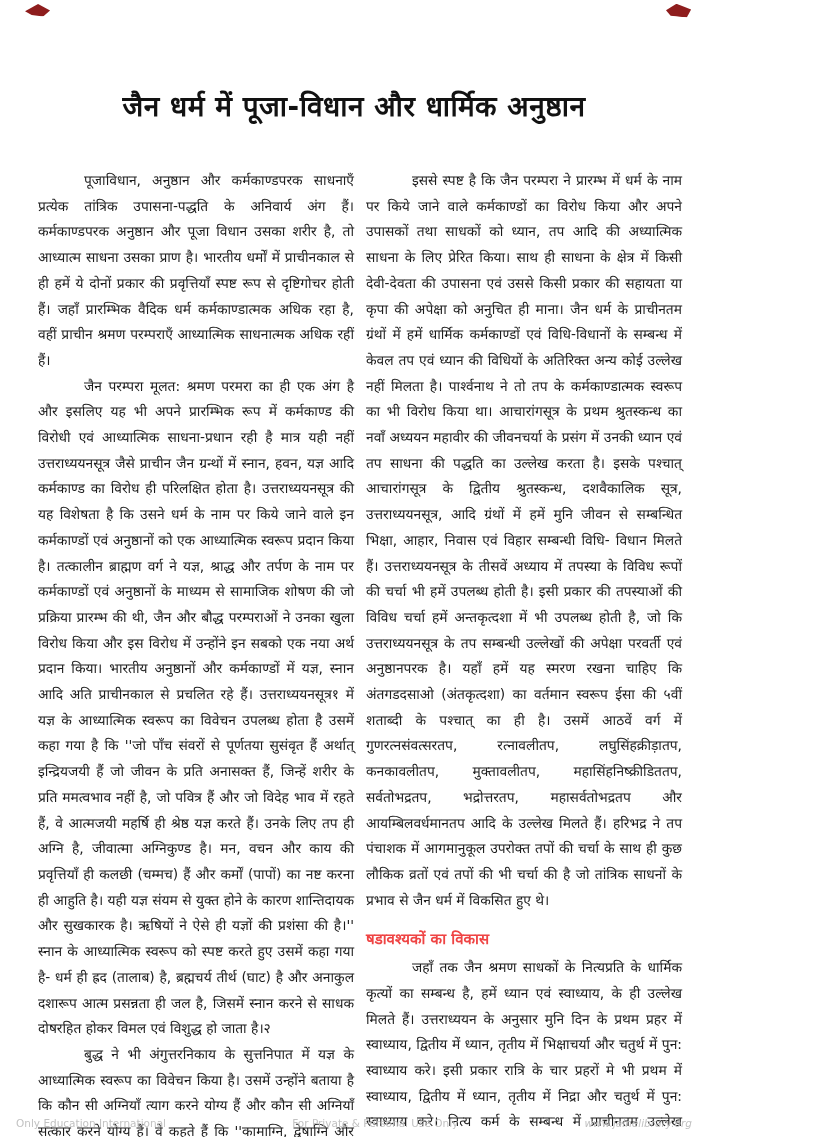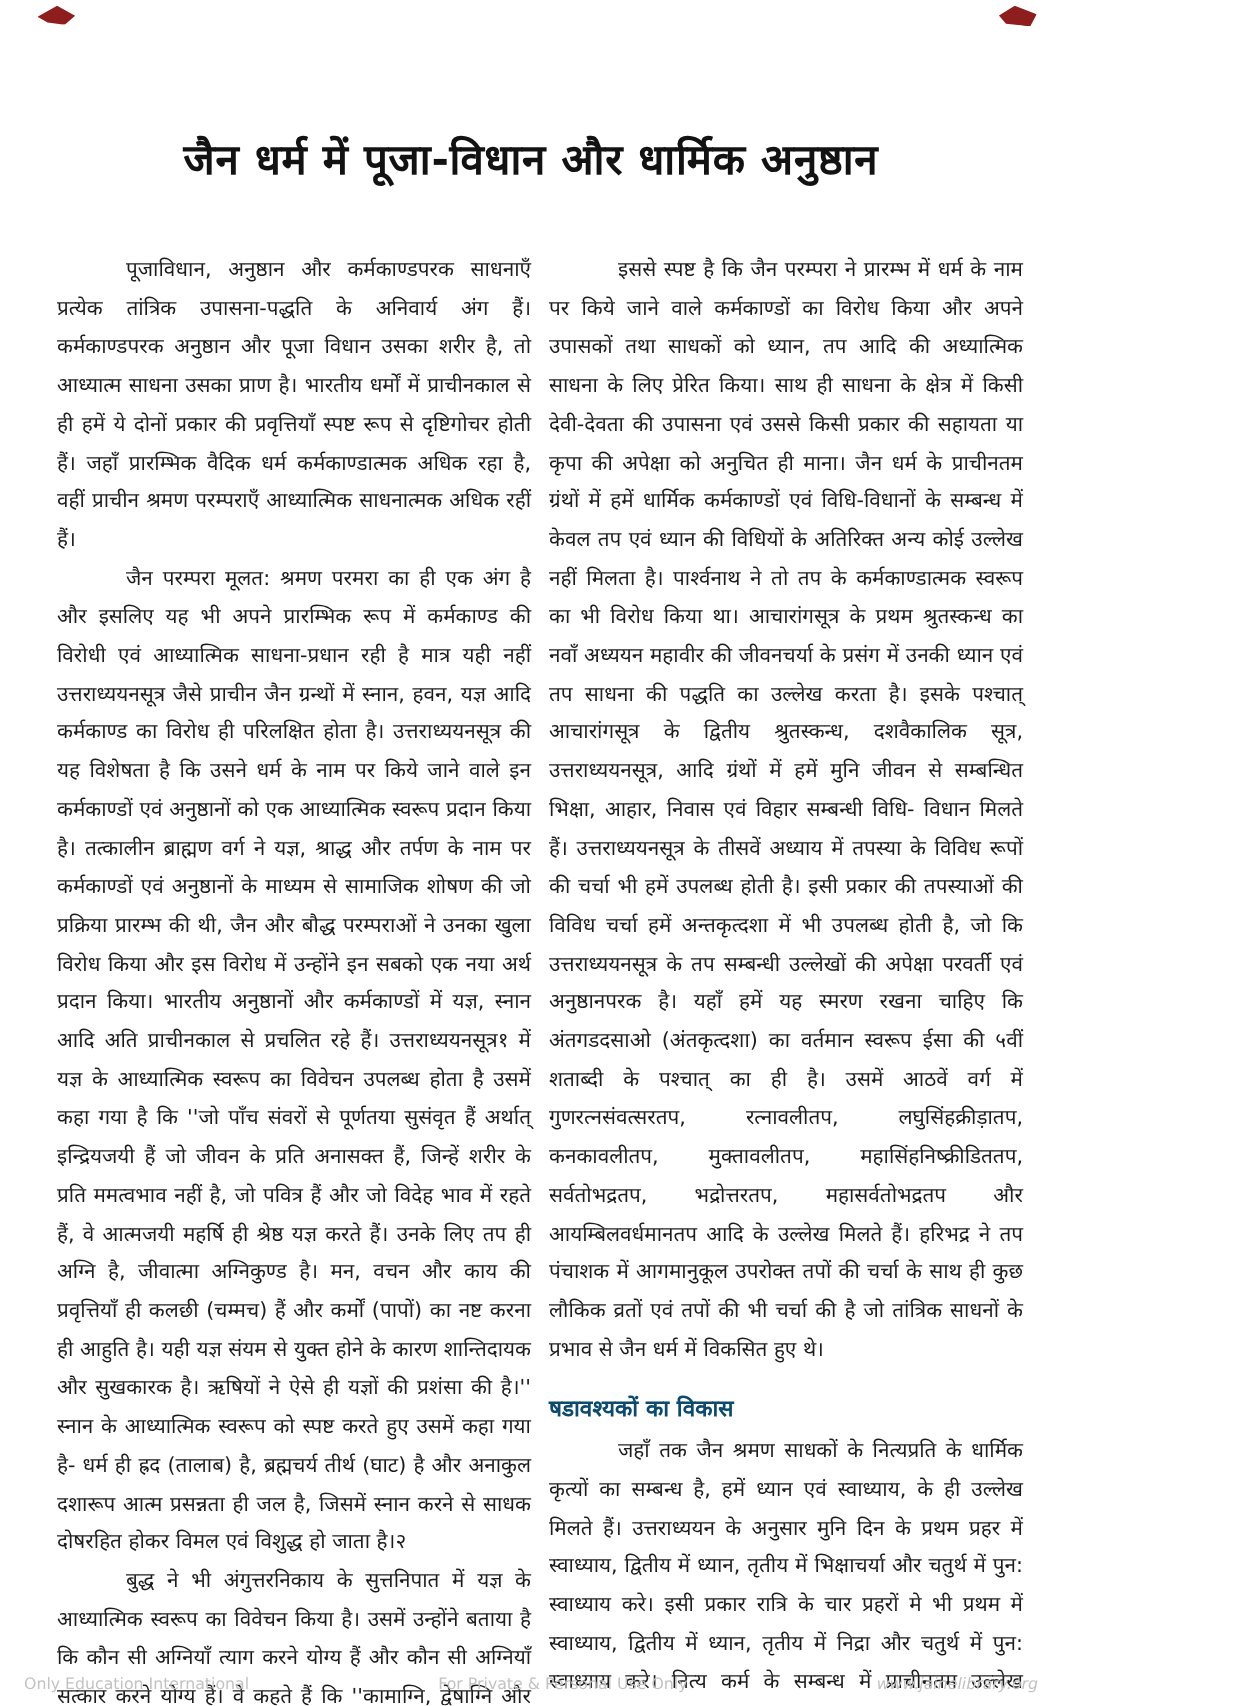--- a/index.html
+++ b/index.html
@@ -58,21 +58,21 @@
     margin: 0;
   }
   .col p.indent {
     text-indent: 46px;
   }
   .section-heading {
     margin: 14px 0 2px 0;
     font-size: 15px;
     font-weight: bold;
     text-align: left;
-    color: #0c4a6e;
+    color: #ef4444;
   }
   .page-footer {
     position: absolute;
     left: 0;
     right: 0;
     bottom: 8px;
     display: flex;
     justify-content: space-between;
     align-items: baseline;
     padding: 0 16px;

